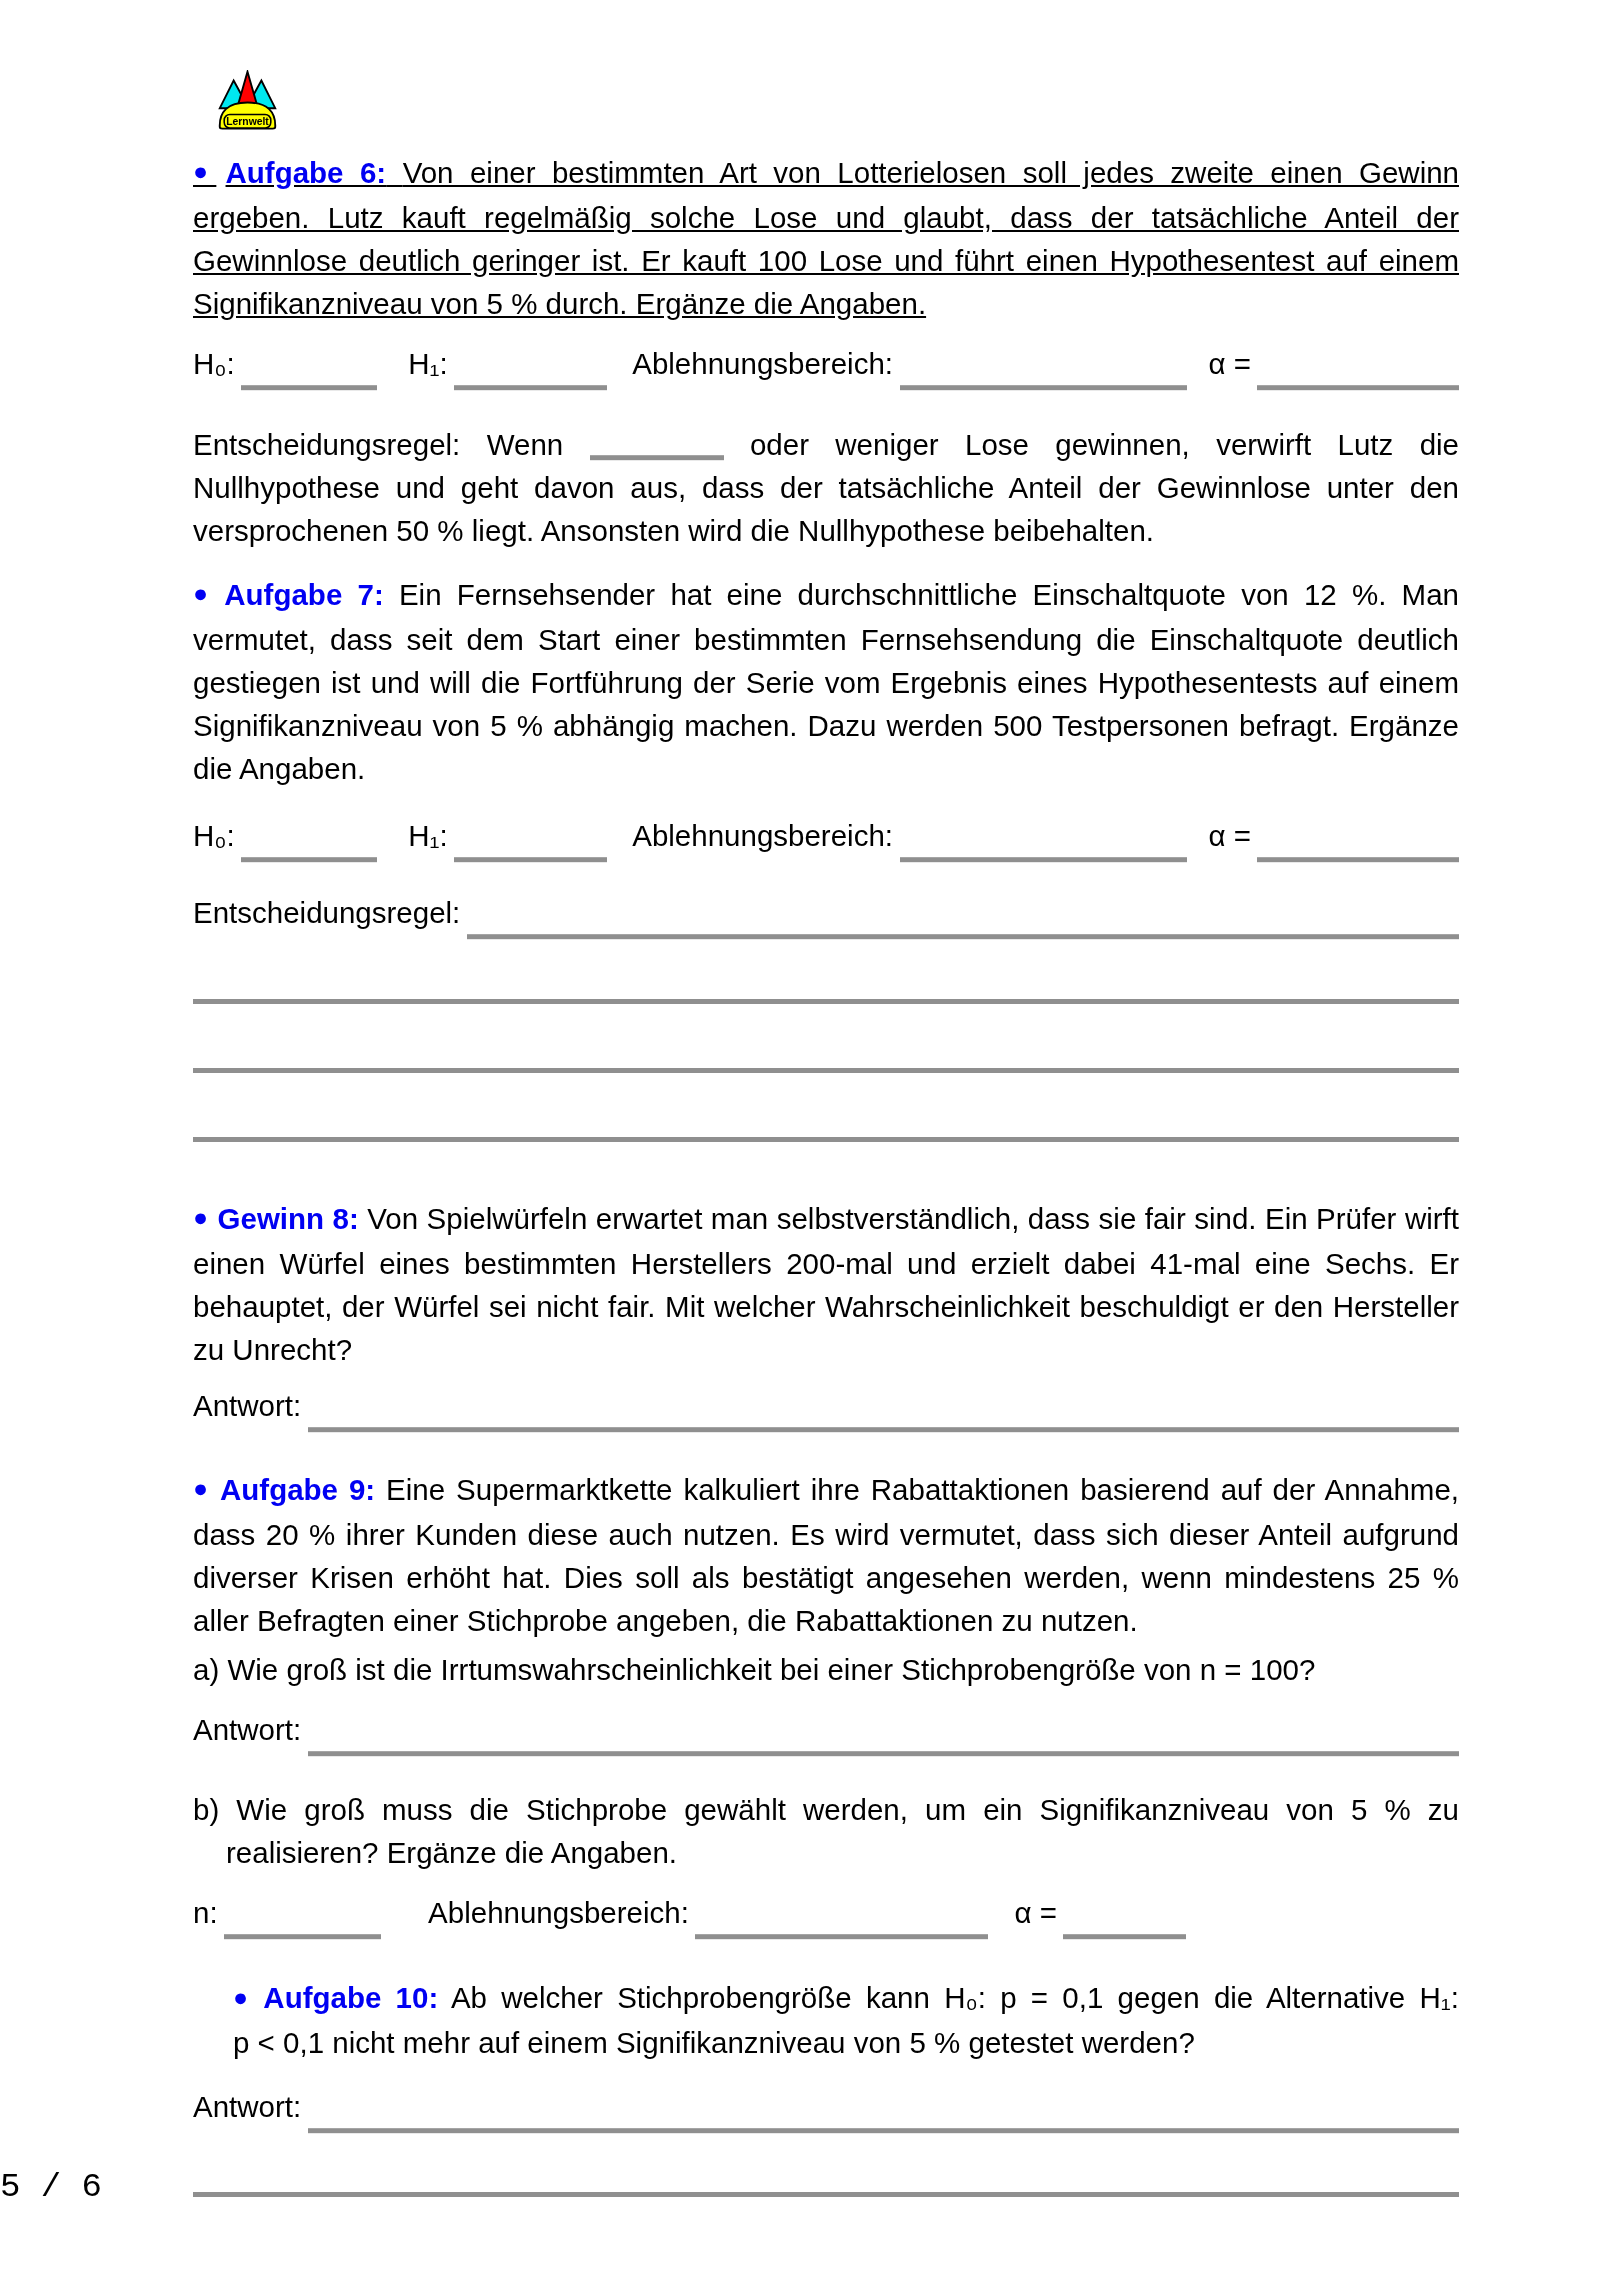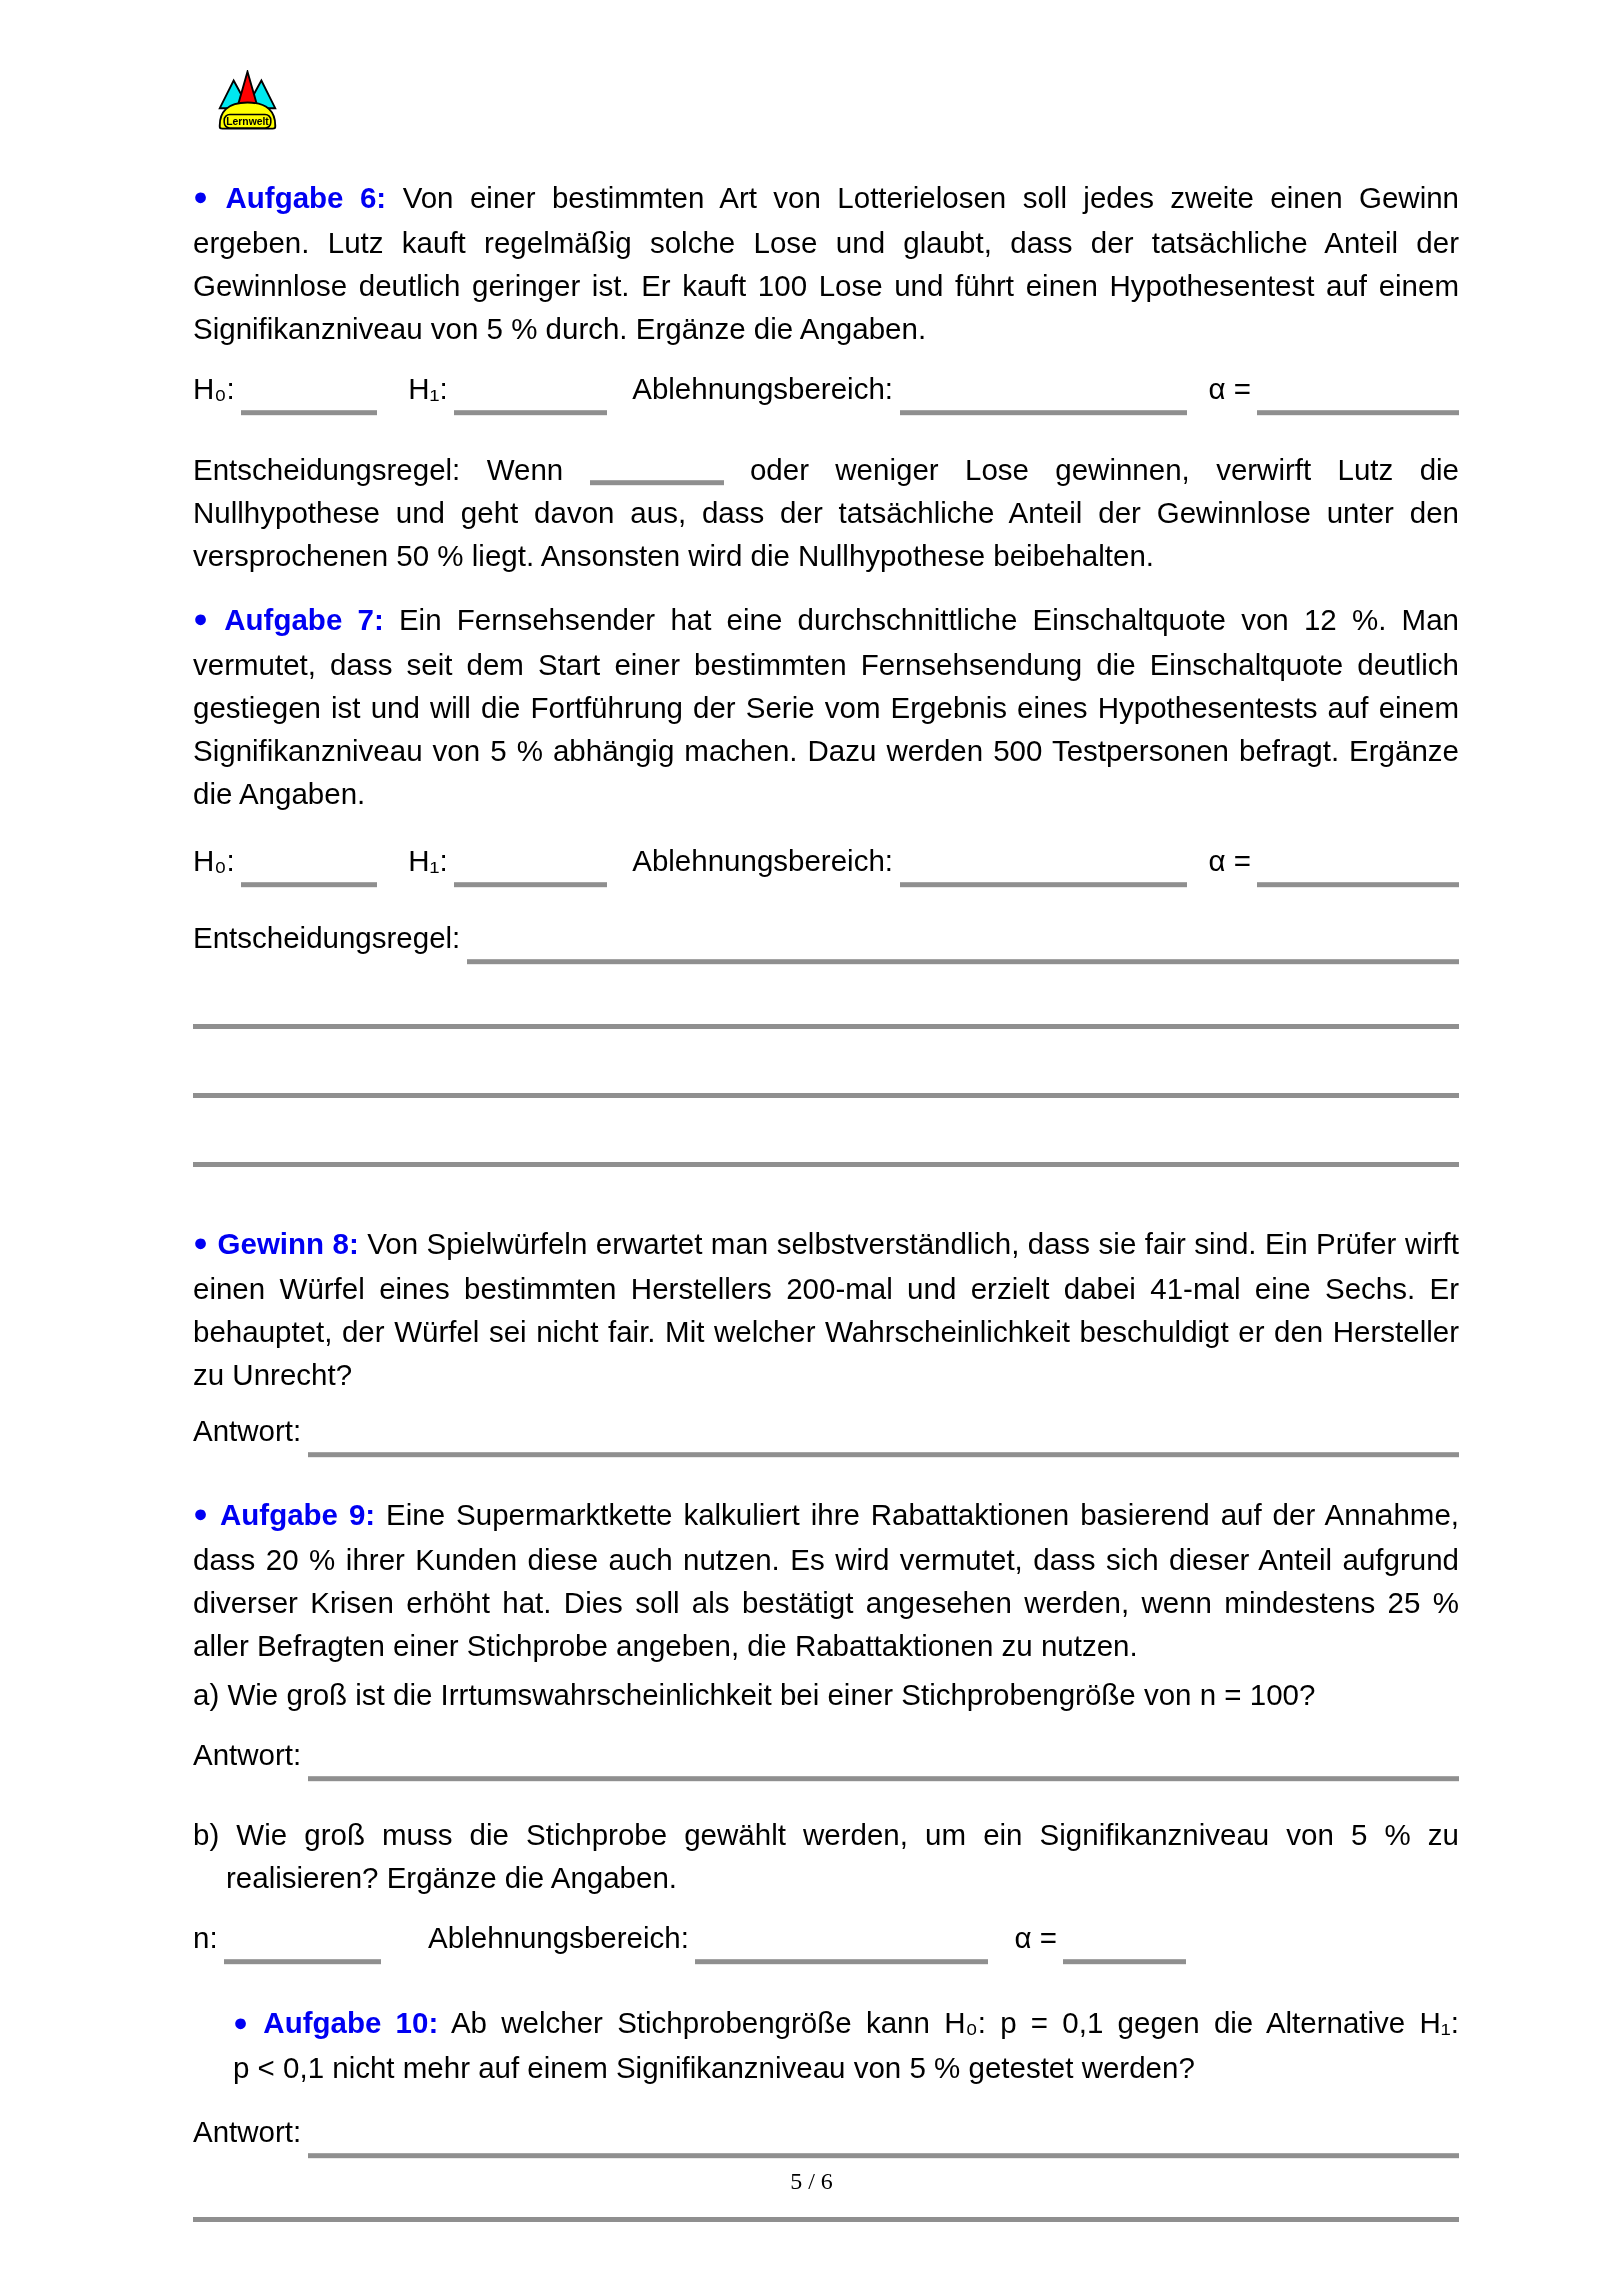--- a/index.html
+++ b/index.html
@@ -46,44 +46,44 @@
     border-bottom:5.2px solid #8F8F8F;
     transform:translateY(5.2px);
   }
 
   .blankline { height:0; border-bottom:5.9px solid #8F8F8F; }
 
   
   .subitem { line-height:43px; padding-left:33px; text-indent:-33px; text-align:justify; margin:0; }
 
   
-  .m-para6   { margin-top:45px; }
+  .m-para6   { margin-top:20px;text-decoration:underline; }
   .m-fill1   { margin-top:17px; }
   .m-dec6    { margin-top:38px; }
   .m-para7   { margin-top:21px; }
   .m-fill2   { margin-top:23.6px; }
   .m-entsch  { margin-top:34px; }
   .m-bl1     { margin-top:65px; }
   .m-bl      { margin-top:64px; }
   .m-para8   { margin-top:55px; }
   .m-ans1    { margin-top:13px; }
   .m-para9   { margin-top:41px; }
   .m-a       { margin-top:6.5px; }
   .m-ans2    { margin-top:17px; }
   .m-b       { margin-top:37px; }
   .m-nrow    { margin-top:17px; }
   .m-para10  { margin-top:42px;margin-left:40px; }
   .m-ans3    { margin-top:21px; }
   .m-bllast  { margin-top:64px; }
 
   .pagenum {
     position:absolute; left:0; right:0; top:2168px;
-    text-align:center;
-    font-family:Liberation Serif, serif;
-    font-size:24px;
+    text-align:left;
+    font-family:Liberation Mono, monospace;
+    font-size:34px;
   }
 </style>
 </head>
 <body>
 
 <div class="page">
   <div class="content">
 
     <div class="hdr">
       <svg viewBox="0 0 100 94" width="63" height="60" aria-hidden="true" style="font-size:45px">

